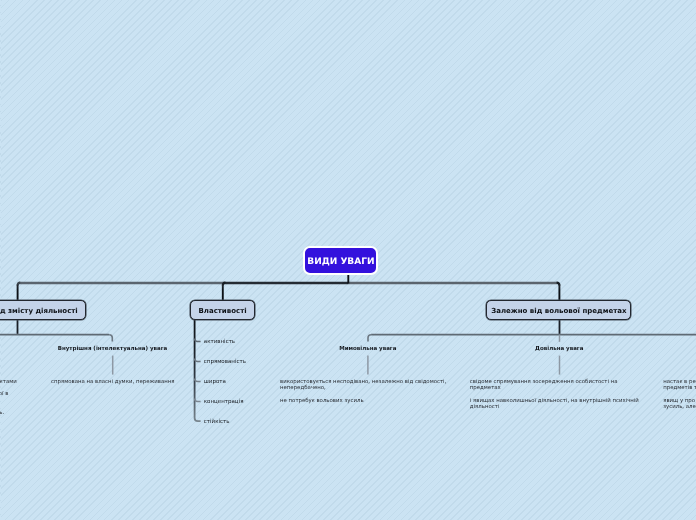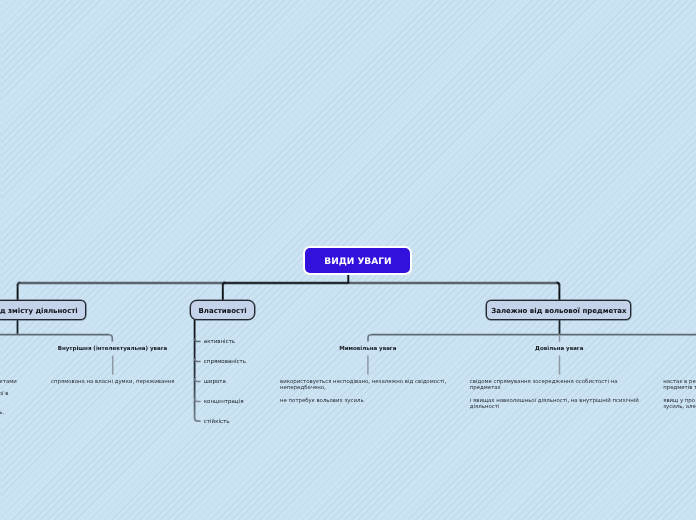--- a/index.html
+++ b/index.html
@@ -73,29 +73,29 @@
     <path d="M112.7 355.6 L112.7 374.6" stroke="#8d98a4" stroke-width="1.5"></path>
 
     <path d="M559.5 318.8 L559.5 333.9" stroke="#1a2027" stroke-width="1.8"></path>
     <path d="M790 334.7 L371.1 334.7" stroke="#5f6a74" stroke-width="1.7"></path>
     <path d="M371.1 334.7 Q368 334.7 368 337.8 L368 341.6" stroke="#6d7883" stroke-width="1.6"></path>
     <path d="M559.5 334.7 L559.5 341.8" stroke="#8d98a4" stroke-width="1.5"></path>
     <path d="M367.9 355.6 L367.9 374.6" stroke="#8d98a4" stroke-width="1.5"></path>
     <path d="M559.5 355.6 L559.5 374.6" stroke="#8d98a4" stroke-width="1.5"></path>
   </svg>
 
-  <div class="node root" style="left:303.4px;top:245.9px;width:109px;height:28.7px;">
+  <div class="node root" style="left:303.4px;top:245.9px;width:75px;height:28.7px;">
     <span>ВИДИ УВАГИ</span>
   </div>
 
   <div class="node lvl2" style="left:-53.8px;top:300.2px;width:139.8px;height:20px;">
     <span>Залежно від змісту діяльності</span>
   </div>
 
-  <div class="node lvl2" style="left:190.2px;top:300.2px;width:64.7px;height:20px;border-radius:7px;">
+  <div class="node lvl2" style="left:190.2px;top:300.2px;width:64.7px;height:20px;">
     <span>Властивості</span>
   </div>
 
   <div class="node lvl2" style="left:486.2px;top:300.2px;width:145.3px;height:20px;">
     <span>Залежно від вольової предметах</span>
   </div>
 
   <div class="sub" style="left:203.8px;top:339px;">активність</div>
   <div class="sub" style="left:203.8px;top:359px;">спрямованість</div>
   <div class="sub" style="left:203.8px;top:379px;">широта</div>

